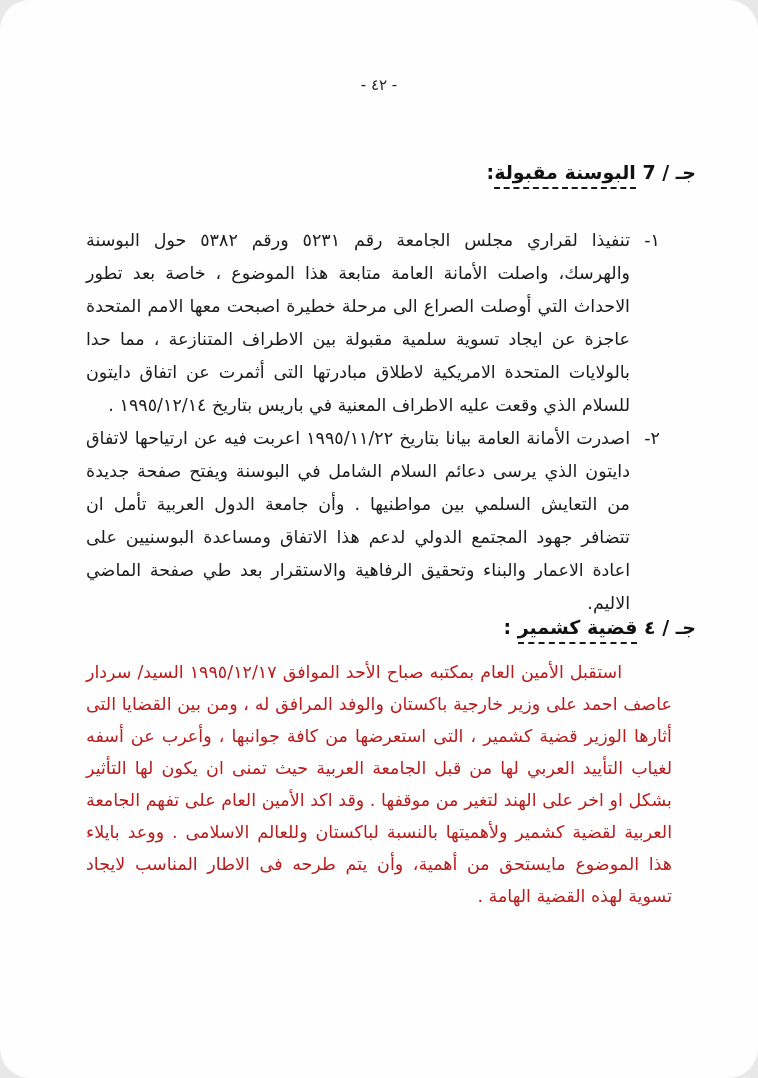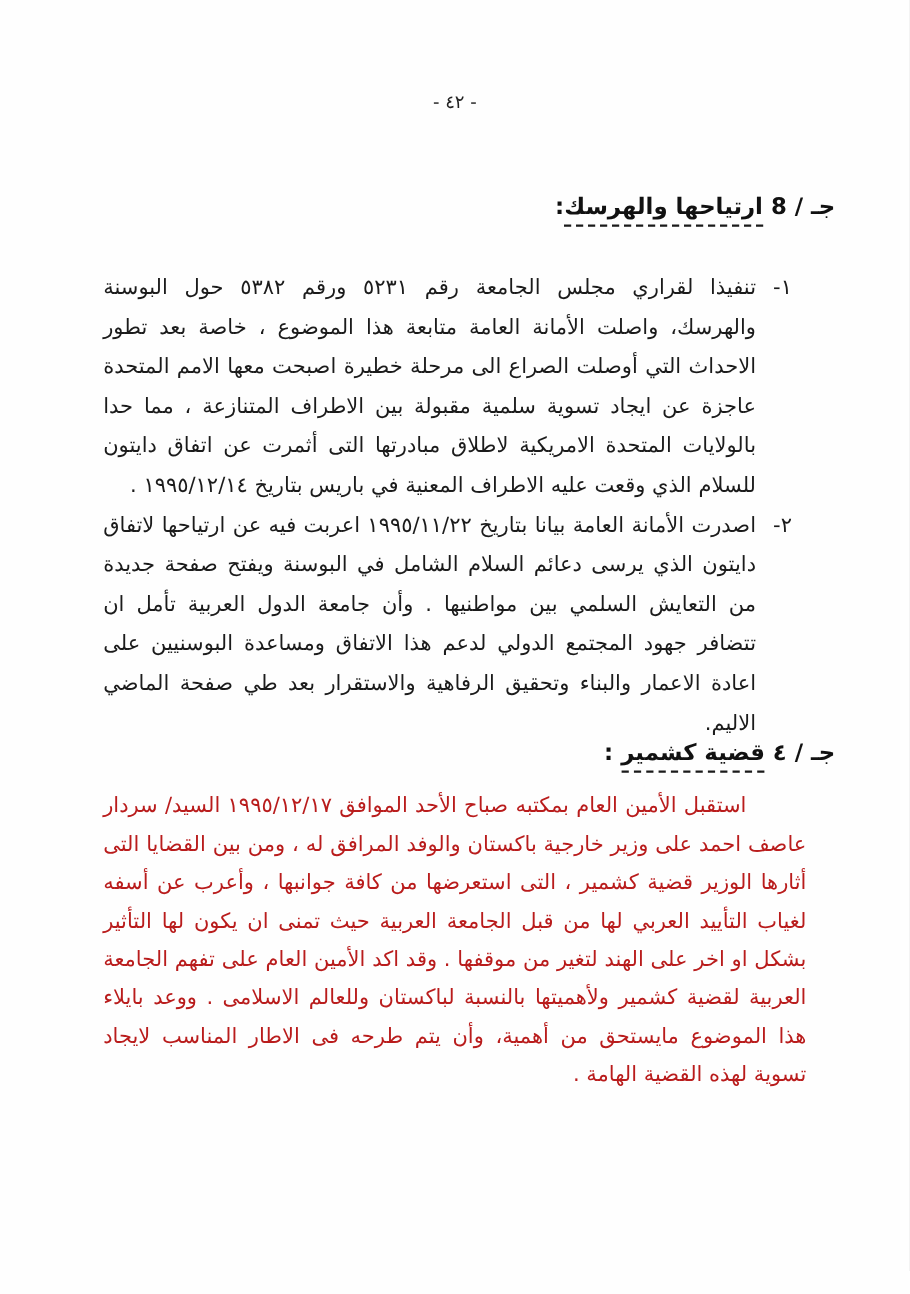--- a/index.html
+++ b/index.html
@@ -10,20 +10,21 @@
   .page {
     position: relative;
     width: 758px;
     height: 1078px;
     margin: 0 auto;
     background: #fefefe;
     color: #1b1b1b;
     font-family: "DejaVu Sans", sans-serif;
     direction: rtl;
     overflow: hidden;
+    border-radius: 30px;
   }
   .page-number {
     position: absolute;
     top: 76px;
     left: 0;
     right: 0;
     text-align: center;
     font-size: 15px;
     letter-spacing: 3px;
     color: #222;
@@ -75,21 +76,21 @@
   }
 </style>
 </head>
 <body>
 
 <div class="page">
 
   <div class="page-number">- ٤٢ -</div>
 
   <div class="section-heading heading-bosnia">
-    <span>جـ / 8 </span><span class="underlined">ارتياحها والهرسك</span><span>:</span>
+    <span>جـ / 7 </span><span class="underlined">البوسنة مقبولة</span><span>:</span>
   </div>
 
   <div class="numbered-list">
     <div class="list-item">
       <span class="item-marker">١-</span>
       <span>تنفيذا لقراري مجلس الجامعة رقم ٥٢٣١ ورقم ٥٣٨٢ حول البوسنة والهرسك، واصلت الأمانة العامة متابعة هذا الموضوع ، خاصة بعد تطور الاحداث التي أوصلت الصراع الى مرحلة خطيرة اصبحت معها الامم المتحدة عاجزة عن ايجاد تسوية سلمية مقبولة بين الاطراف المتنازعة ، مما حدا بالولايات المتحدة الامريكية لاطلاق مبادرتها التى أثمرت عن اتفاق دايتون للسلام الذي وقعت عليه الاطراف المعنية في باريس بتاريخ ١٩٩٥/١٢/١٤ .</span>
     </div>
     <div class="list-item">
       <span class="item-marker">٢-</span>
       <span>اصدرت الأمانة العامة بيانا بتاريخ ١٩٩٥/١١/٢٢ اعربت فيه عن ارتياحها لاتفاق دايتون الذي يرسى دعائم السلام الشامل في البوسنة ويفتح صفحة جديدة من التعايش السلمي بين مواطنيها . وأن جامعة الدول العربية تأمل ان تتضافر جهود المجتمع الدولي لدعم هذا الاتفاق ومساعدة البوسنيين على اعادة الاعمار والبناء وتحقيق الرفاهية والاستقرار بعد طي صفحة الماضي الاليم.</span>

